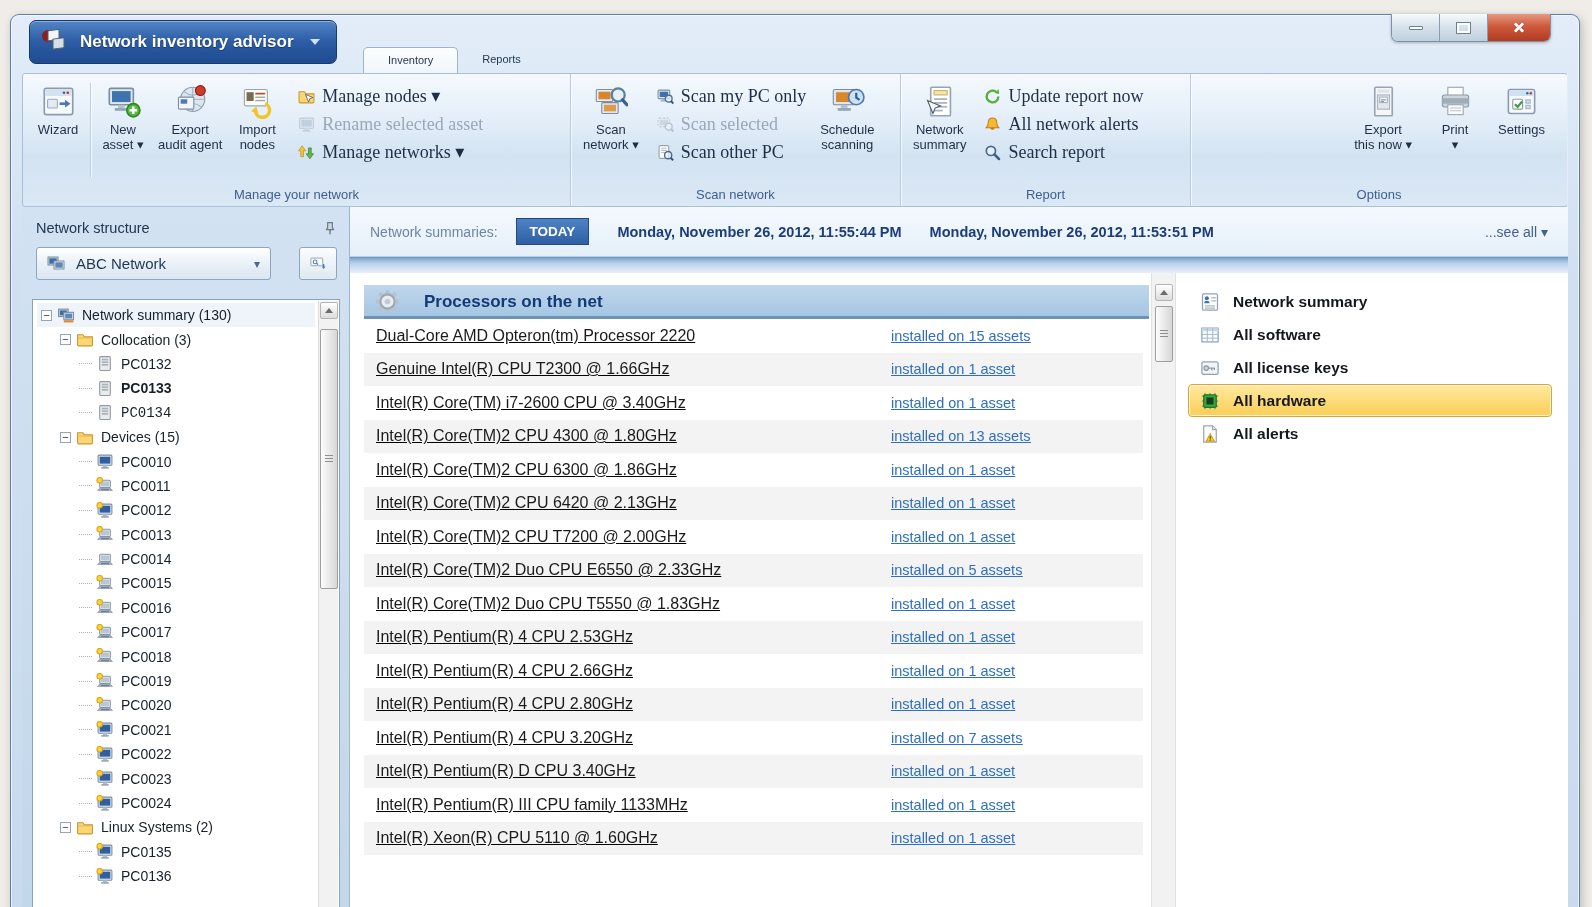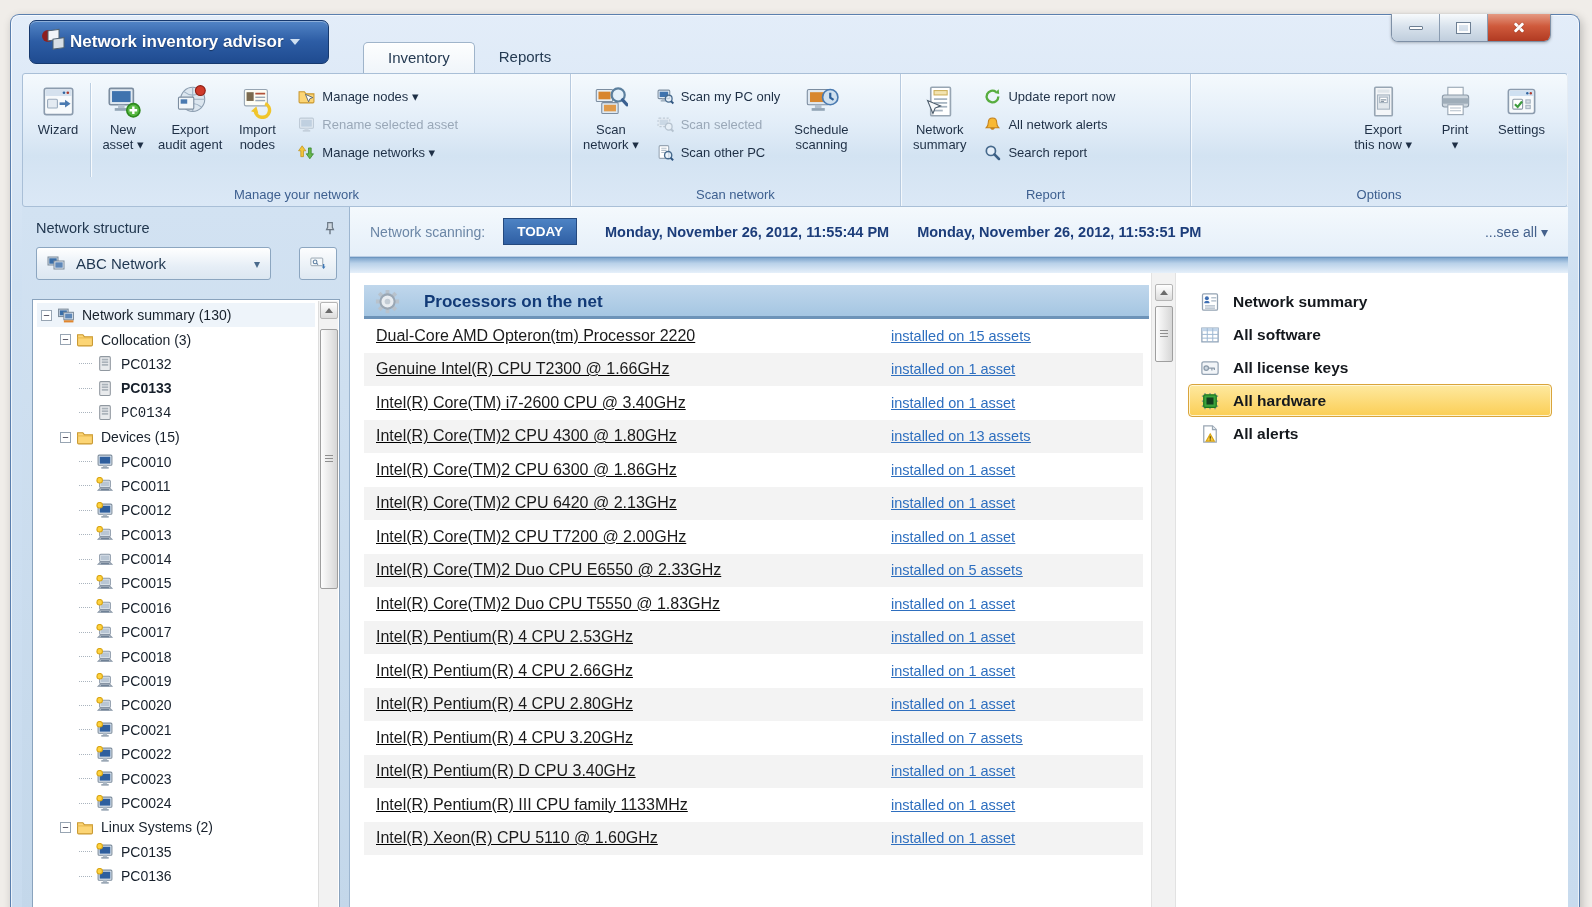--- a/index.html
+++ b/index.html
@@ -8,28 +8,28 @@
 
   
   .window { position:absolute; left:10px; top:14px; width:1570px; height:900px;
     border:1px solid #5a7fae; border-bottom:none; border-radius:9px 9px 0 0;
     background:linear-gradient(#e3edf9, #cfe0f1 30%, #c8dbee);
     box-shadow:inset 0 0 0 1px rgba(255,255,255,.65), 2px 3px 10px rgba(0,0,0,.22); }
 
   
   .titlebar { position:absolute; left:0; top:0; right:0; height:58px; }
   .app-button { position:absolute; left:18px; top:5px; height:44px; min-width:300px;
-    display:flex; align-items:center; padding:0 16px 0 10px;
+    display:flex; align-items:center; gap:10px; padding:0 16px 0 10px;
     background:linear-gradient(#5285c6, #2d5da5 48%, #1f4b90); border:1px solid #16396e;
     border-radius:7px; box-shadow:inset 0 1px 0 rgba(255,255,255,.35); cursor:pointer; }
   .app-logo { width:30px; height:30px; }
   .app-title { color:#fff; font-size:17px; font-weight:bold; text-shadow:0 1px 1px rgba(0,0,0,.4); }
   .app-dd { width:0; height:0; border-left:5px solid transparent; border-right:5px solid transparent; border-top:6px solid #cfe0f2; margin-left:6px; }
   .tabs { position:absolute; left:352px; bottom:0; display:flex; }
-  .tab { padding:6px 24px 7px; font-size:15px; color:#243a52; cursor:pointer; }
+  .tab { padding:6px 24px 7px; font-size:11px; color:#243a52; cursor:pointer; }
   .tab.active { background:linear-gradient(#fdfefe,#f0f5fa); border:1px solid #9fb4ca; border-bottom:none;
     border-radius:5px 5px 0 0; box-shadow:inset 0 1px 0 #fff; }
   .win-controls { position:absolute; right:28px; top:-1px; display:flex;
     border:1px solid #7e90a6; border-top:none; border-radius:0 0 7px 7px; overflow:hidden;
     box-shadow:0 1px 3px rgba(0,0,0,.25); }
   .wc { width:48px; height:27px; display:flex; align-items:center; justify-content:center;
     background:linear-gradient(#f7fafc,#d9e3ed 45%,#c0cedd); border-right:1px solid #8a9cb1; cursor:pointer; }
   .wc.close { width:62px; border-right:none; background:linear-gradient(#e49a83,#cf5a3c 45%,#b13a22); }
   .glyph-min { width:14px; height:4px; background:#fdfdfd; border:1px solid #6d7f93; border-radius:1px; }
   .glyph-max { width:13px; height:10px; border:2px solid #fdfdfd; outline:1px solid #6d7f93; background:transparent; }
@@ -45,22 +45,22 @@
   .rgroup { position:relative; display:flex; flex-direction:column; border-right:1px solid #b7cadf;
     box-shadow:1px 0 0 rgba(255,255,255,.7); }
   .rg-content { flex:1; display:flex; align-items:flex-start; padding:5px 4px 0 6px; }
   .rg-label { height:21px; text-align:center; font-size:13px; color:#3e6090; padding-top:2px; }
   .bigbtn { display:flex; flex-direction:column; align-items:center; padding:4px 6px 0; border-radius:3px;
     min-width:58px; cursor:pointer; }
   .icon32 { width:35px; height:35px; margin:1px 0 3px; }
   .bb-label { font-size:13px; line-height:15px; color:#1e2f45; text-align:center; white-space:pre-line; }
   .vsep { width:1px; align-self:stretch; background:#bccfe2; box-shadow:1px 0 0 rgba(255,255,255,.8); margin:4px 3px 8px; }
   .smallstack { display:flex; flex-direction:column; gap:6px; padding:6px 4px 0 8px; }
-  .smallbtn { display:flex; align-items:center; gap:7px; font-size:13px; color:#1e2f45; height:22px;
-    padding:0 4px; border-radius:3px; cursor:pointer; white-space:nowrap; }
+  .smallbtn { display:flex; align-items:center; gap:7px; font-size:18px; color:#1e2f45; height:22px;
+    padding:0 4px; border-radius:3px; cursor:pointer; white-space:nowrap;font-family:Liberation Serif, serif; }
   .smallbtn.disabled { color:#9aa8b8; cursor:default; }
   .icon16 { width:17px; height:17px; flex:0 0 17px; }
   .rgroup.options { flex:1; border-right:none; }
   .rgroup.options .rg-content { justify-content:flex-end; padding-right:16px; gap:8px; }
   svg { display:block; width:100%; height:100%; }
 
   
   .sidebar { position:absolute; left:11px; top:192px; width:328px; bottom:0;
     background:linear-gradient(#d2e2f2,#c3d7ea); border-right:1px solid #9db6d0; padding:6px 8px 0 10px; }
   .sb-header { display:flex; align-items:center; height:30px; font-size:14.5px; color:#21374f; padding:0 4px; }
@@ -768,21 +768,21 @@
           <div class="sb-up">
               <span class="tri-up"></span>
             </div>
           <div class="sb-thumb tree-thumb"></div>
         </div>
       </div>
     </div>
 
     <div class="content-col">
       <div class="sumbar">
-        <span class="sum-label">Network scanning:</span>
+        <span class="sum-label">Network summaries:</span>
         <span class="badge">TODAY</span>
         <span class="sum-date">Monday, November 26, 2012, 11:55:44 PM</span>
         <span class="sum-date">Monday, November 26, 2012, 11:53:51 PM</span>
         <span class="seeall">...see all ▾</span>
       </div>
       <div class="band"></div>
       <div class="content-row">
         <div class="proc-panel">
           <div class="proc-header">
             <span class="gear">

